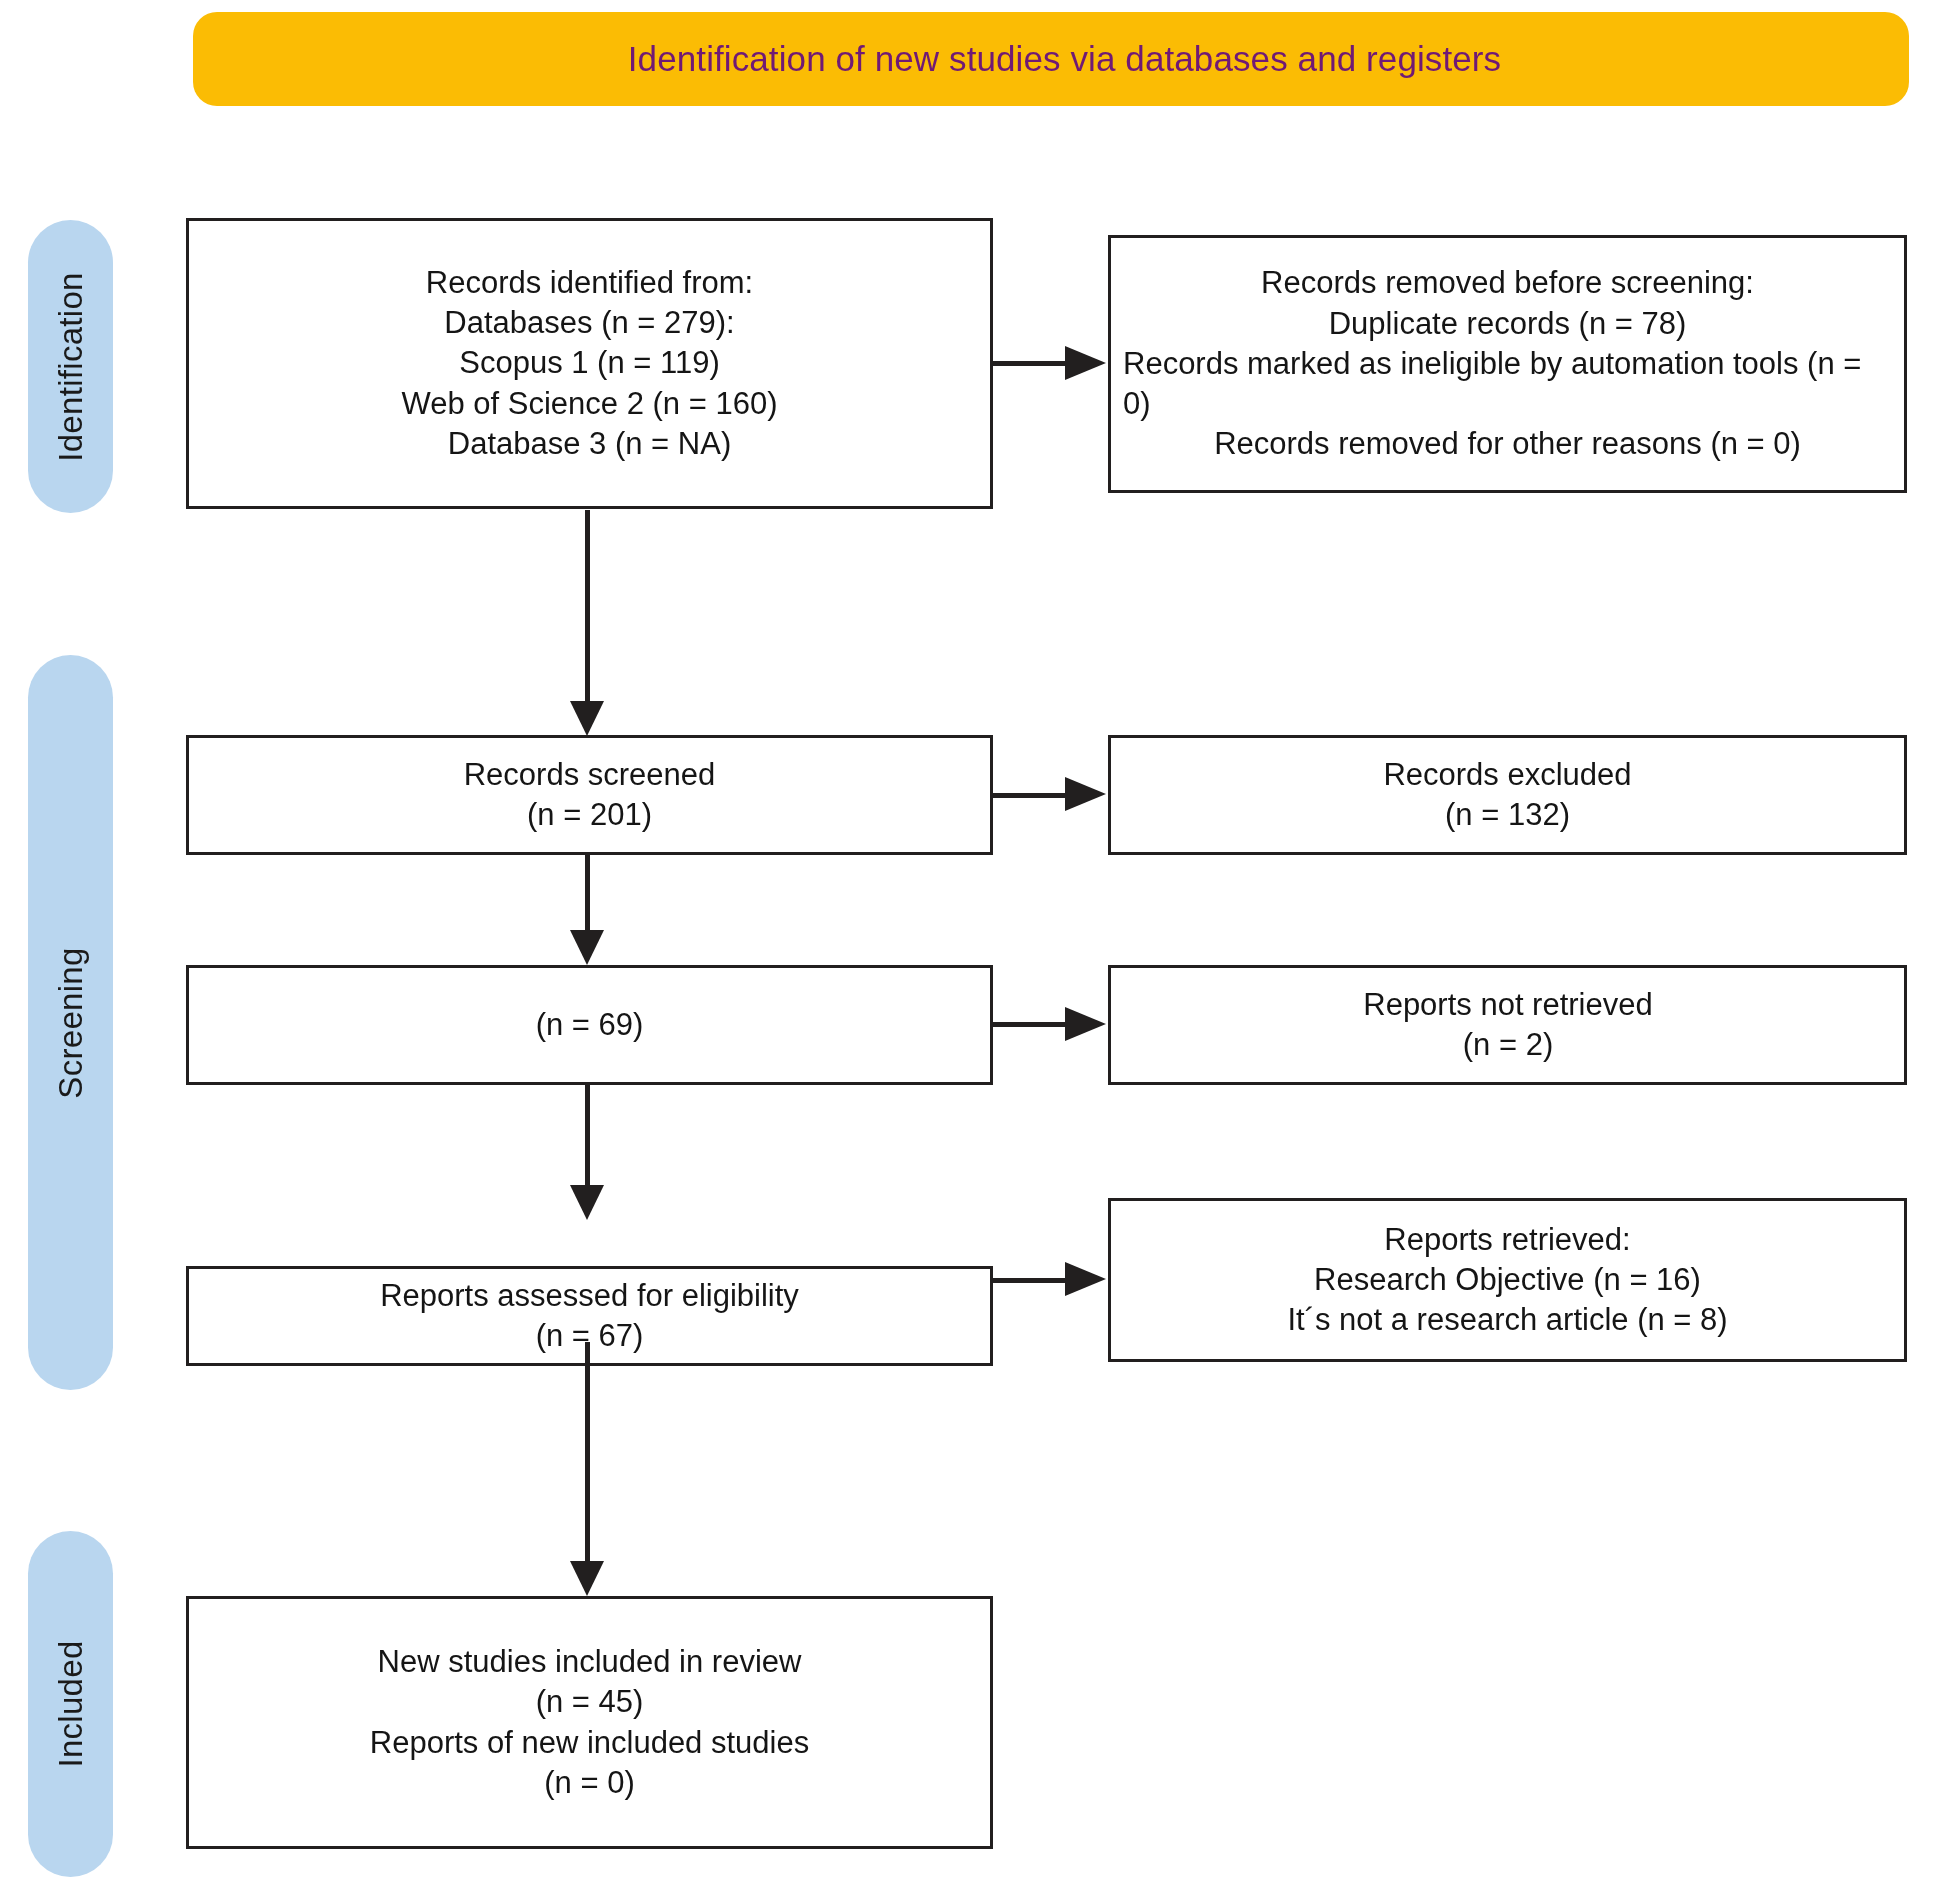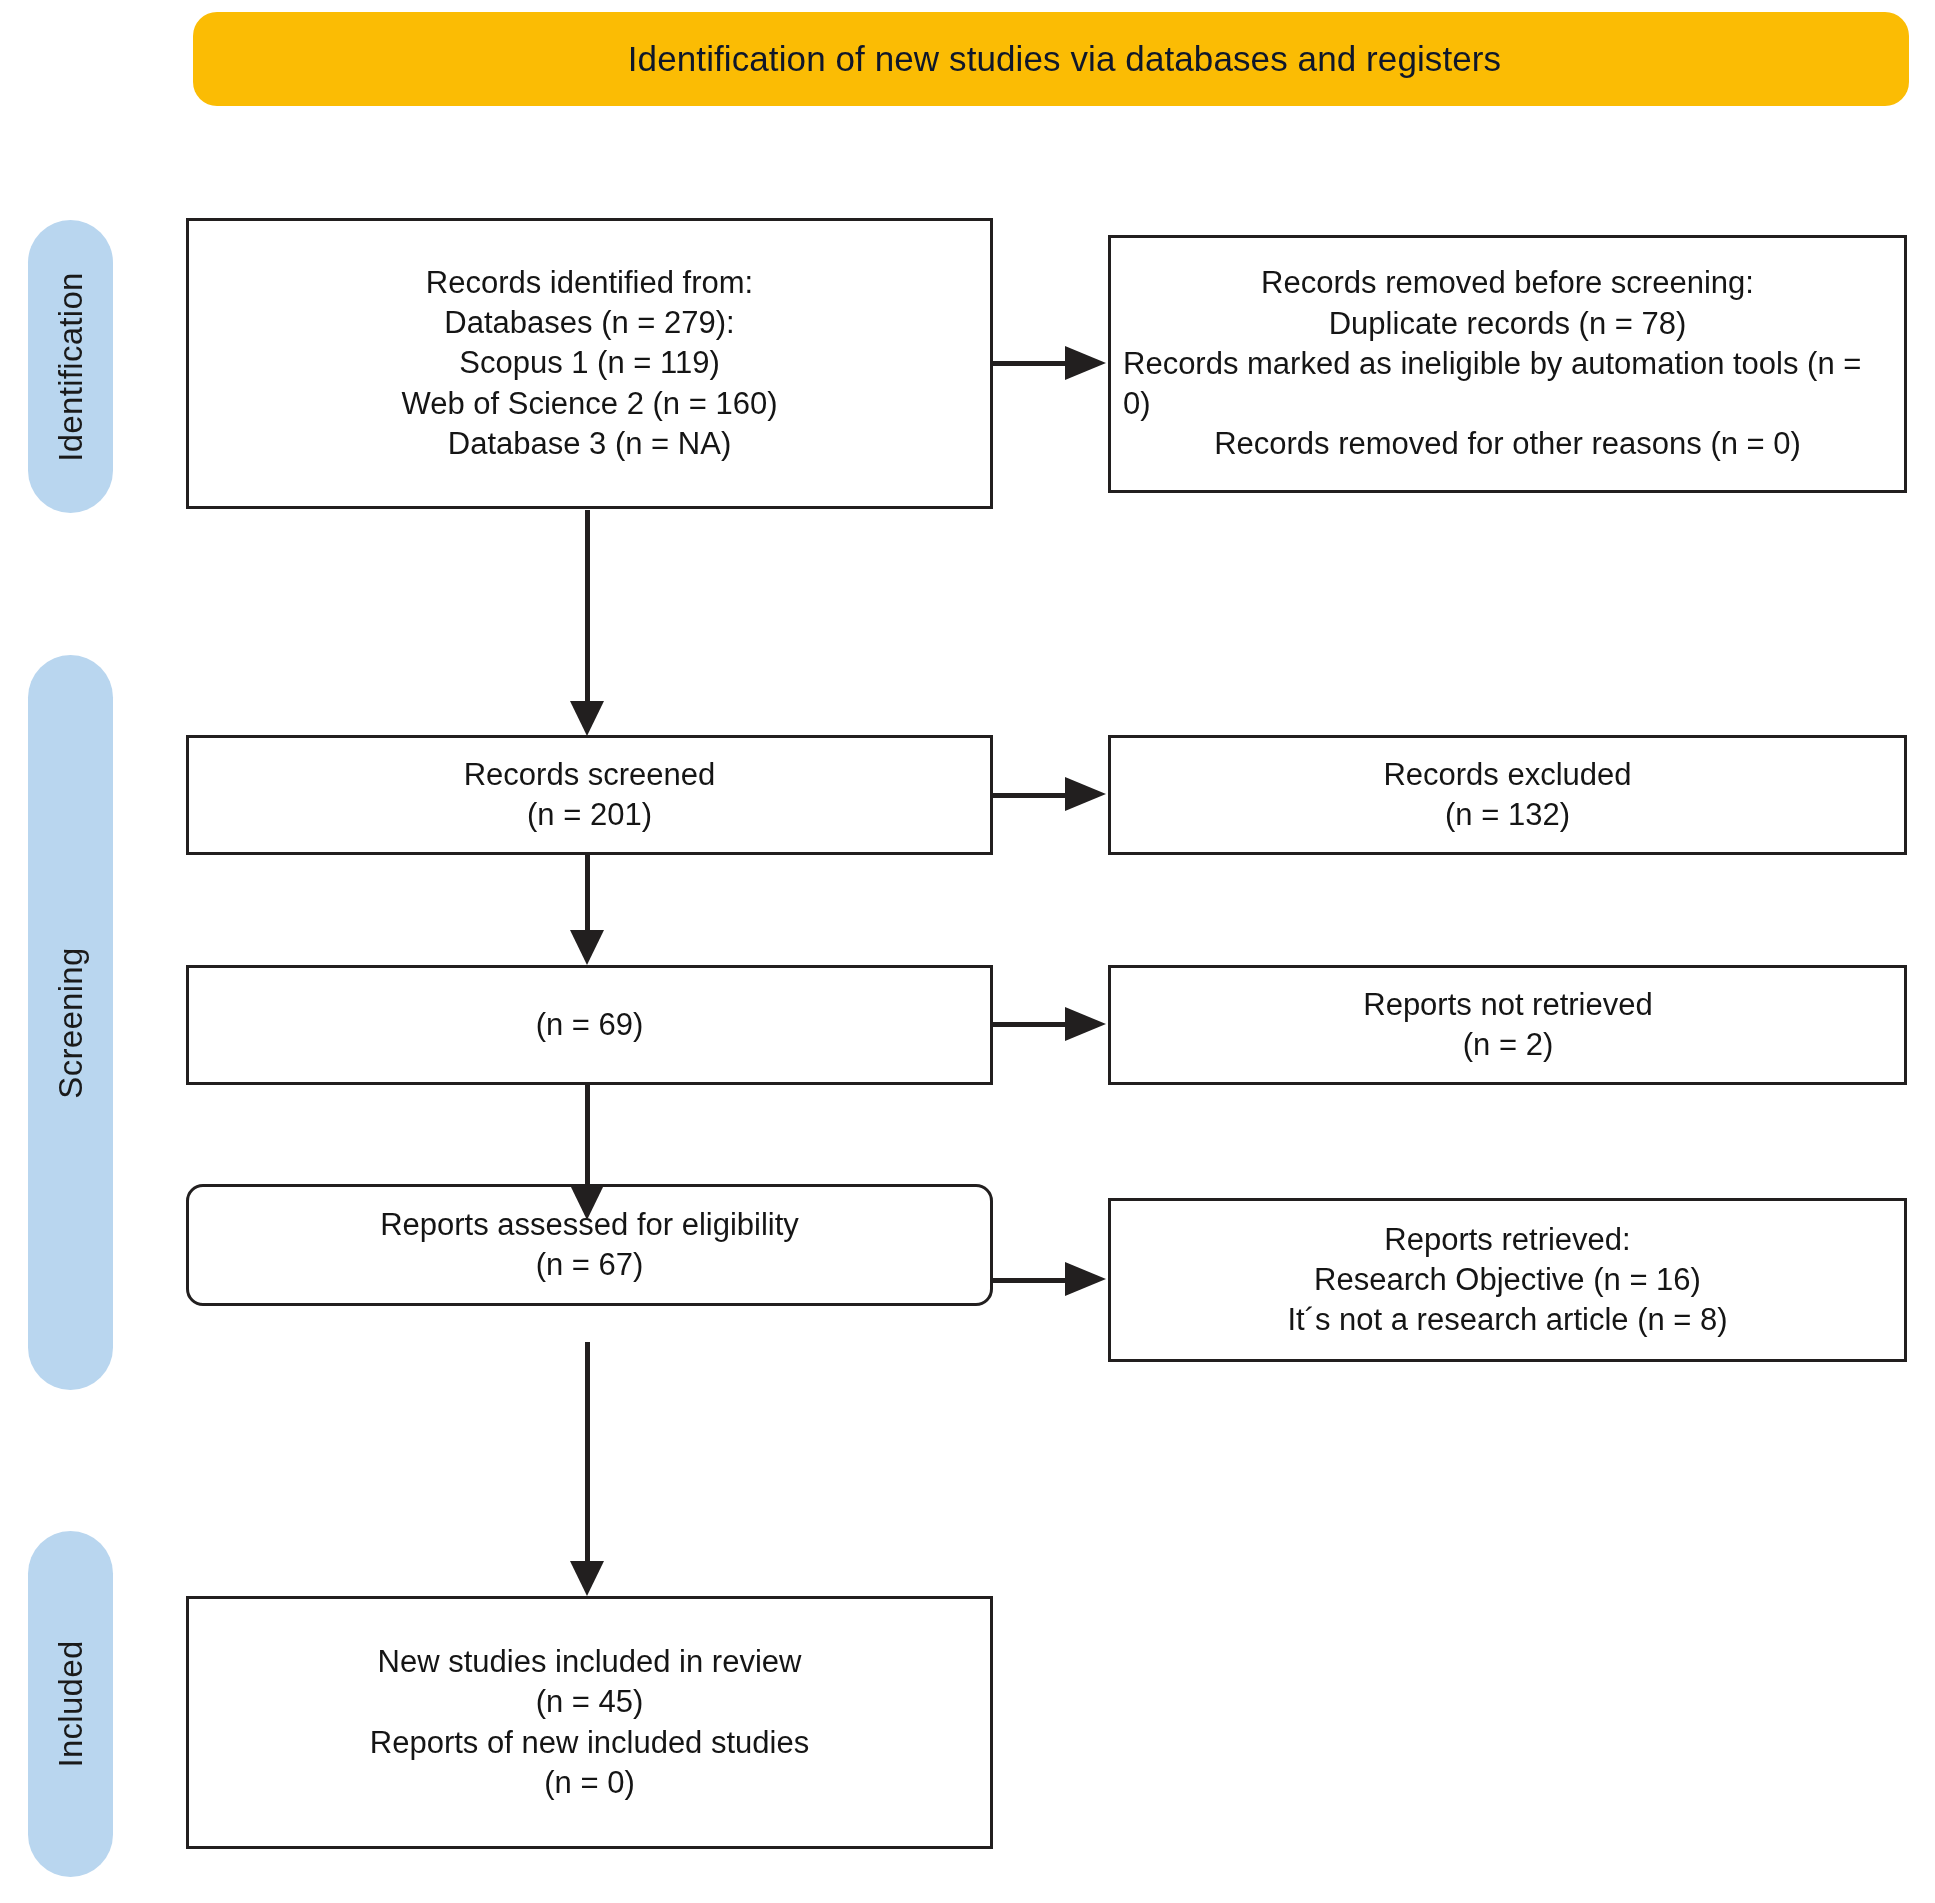--- a/index.html
+++ b/index.html
@@ -25,21 +25,21 @@
     height: 94px;
     background: #FBBC04;
     border-radius: 24px;
     display: flex;
     align-items: center;
     justify-content: center;
     box-sizing: border-box;
   }
   .banner-text {
     font-size: 35px;
-    color: #0f172a;
+    color: #701a75;
     letter-spacing: 0.1px;
     text-align: center;
     line-height: 1.1;
     margin-left: 27px;
   }
 
   
   .pill {
     position: absolute;
     left: 28px;
@@ -79,21 +79,21 @@
     line-height: 1.30;
     text-align: left;
     white-space: nowrap;
   }
   .box.wrap .line { white-space: normal; }
 
   
   .box.b-identified  { left: 186px; top: 218px;  width: 807px; height: 291px; }
   .box.b-screened    { left: 186px; top: 735px; width: 807px; height: 120px; }
   .box.b-sought      { left: 186px; top: 965px; width: 807px; height: 120px; }
-  .box.b-assessed    { left: 186px; top: 1184px; width: 807px; height: 122px; border-radius: 17px; }
+  .box.b-assessed    { left: 186px; top: 1266px; width: 807px; height: 100px; }
   .box.b-included    { left: 186px; top: 1596px; width: 807px; height: 253px; }
 
   
   .box.b-removed     { left: 1108px; top: 235px;  width: 799px; height: 258px; }
   .box.b-excluded    { left: 1108px; top: 735px; width: 799px; height: 120px; }
   .box.b-notretr     { left: 1108px; top: 965px; width: 799px; height: 120px; padding-left: 13px; }
   .box.b-repexcl     { left: 1108px; top: 1198px; width: 799px; height: 164px; }
 
   
   .vline {

